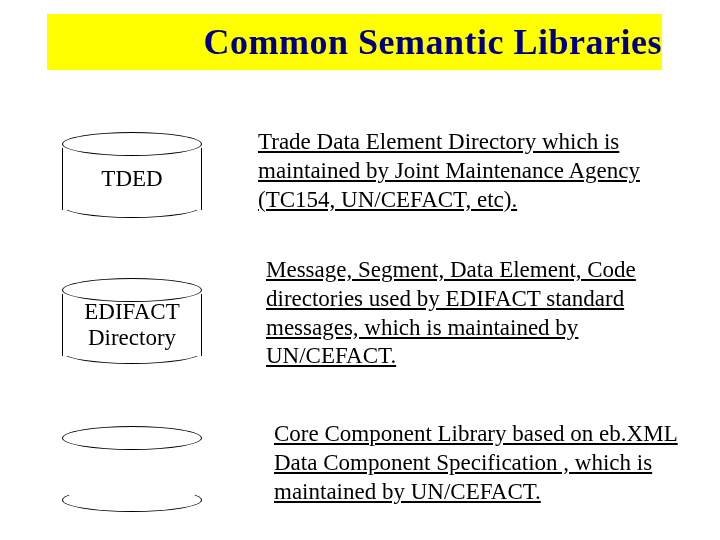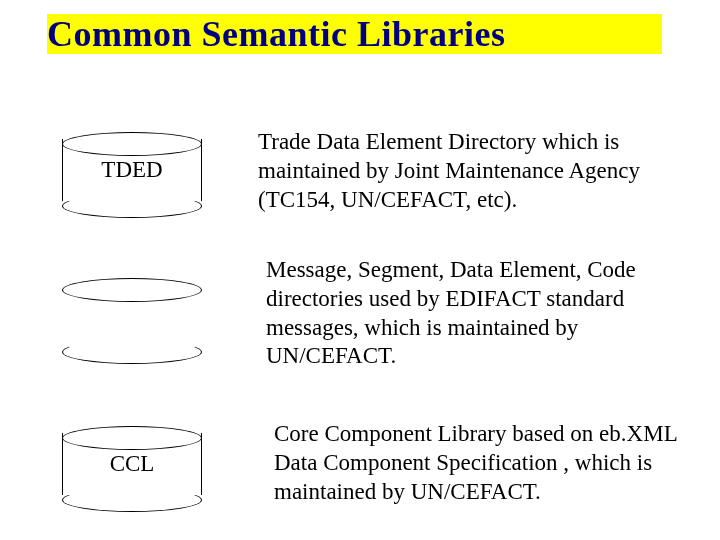--- a/index.html
+++ b/index.html
@@ -9,41 +9,41 @@
     background: #ffffff;
     font-family: "Times New Roman", Times, serif;
     position: relative;
     overflow: hidden;
   }
   .title-banner {
     position: absolute;
     left: 47px;
     top: 14px;
     width: 615px;
-    height: 40px;
+    height: 56px;
     background: #ffff00;
     display: flex;
     align-items: center;
-    justify-content: flex-start;
+    justify-content: flex-end;
   }
   .title-text {
     font-size: 36px;
     font-weight: bold;
     color: #000080;
     letter-spacing: 0.5px;
   }
   .cylinder {
     position: absolute;
     width: 140px;
     height: 86px;
   }
   .cyl-body {
     position: absolute;
     left: 0;
-    top: 7px;
+    top: 16px;
     width: 140px;
     height: 62px;
     border-left: 1.6px solid #000;
     border-right: 1.6px solid #000;
     background: #fff;
     display: flex;
     align-items: center;
     justify-content: center;
     text-align: center;
     font-size: 23px;
@@ -72,40 +72,41 @@
     border-top-color: transparent;
     border-radius: 50%;
     background: #fff;
   }
   .desc {
     position: absolute;
     font-size: 23px;
     line-height: 1.25;
     color: #000;
     width: 420px;
+    text-decoration: underline;
   }
 </style>
 </head>
 <body>
 
 <div class="title-banner">
   <span class="title-text">Common Semantic Libraries</span>
 </div>
 
 <div class="cylinder" style="left:62px; top:132px;">
   <div class="cyl-bottom"></div>
   <div class="cyl-body">TDED</div>
   <div class="cyl-top"></div>
 </div>
 <div class="desc" style="left:258px; top:128px;">Trade Data Element Directory which is maintained by Joint Maintenance Agency (TC154, UN/CEFACT, etc).</div>
 
 <div class="cylinder" style="left:62px; top:278px;">
   <div class="cyl-bottom"></div>
+  <div class="cyl-body">EDIFACT Directory</div>
   <div class="cyl-top"></div>
 </div>
 <div class="desc" style="left:266px; top:256px;">Message, Segment, Data Element, Code directories used by EDIFACT standard messages, which is maintained by UN/CEFACT.</div>
 
 <div class="cylinder" style="left:62px; top:426px;">
   <div class="cyl-bottom"></div>
-  <div class="cyl-body">CCL</div>
   <div class="cyl-top"></div>
 </div>
 <div class="desc" style="left:274px; top:420px;">Core Component Library based on eb.XML Data Component Specification , which is maintained by UN/CEFACT.</div>
 
 </body></html>

